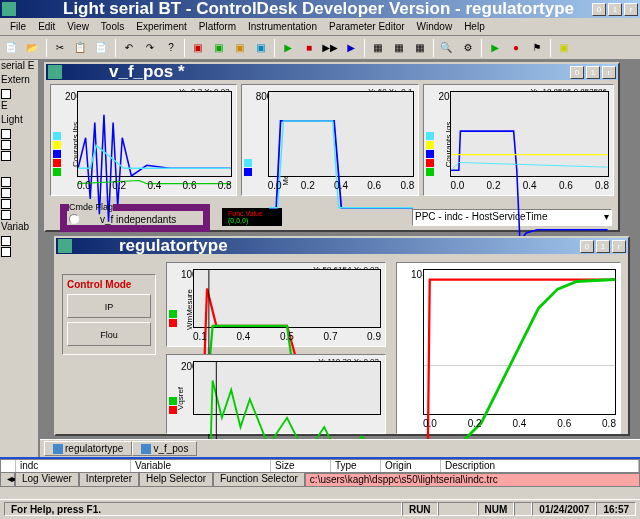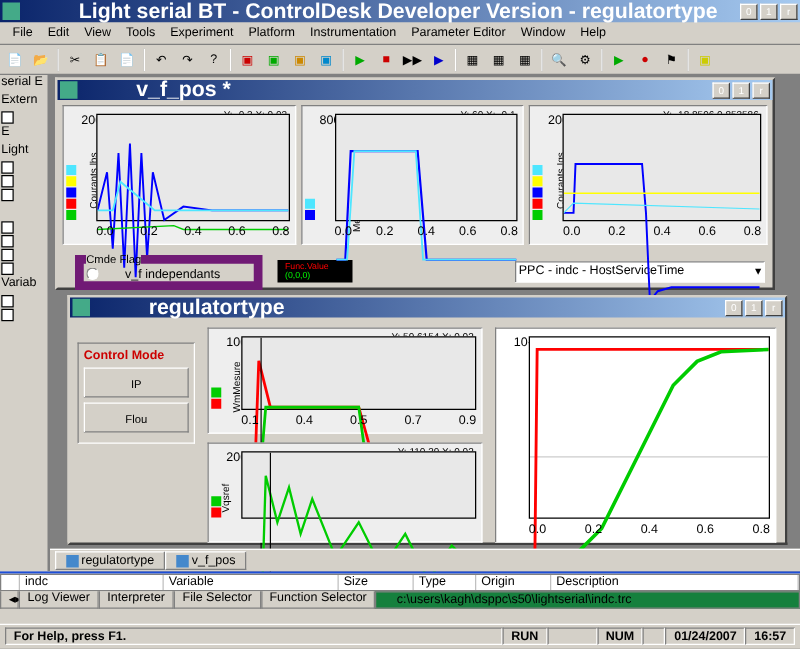--- a/index.html
+++ b/index.html
@@ -38,21 +38,21 @@
 .controlmode .hdr { color: #c00; font-weight: bold; font-size: 10px; margin-bottom: 4px; }
 .cbtn { border: 1px solid; border-color: #fff #808080 #808080 #fff; background: #d4d0c8; height: 24px; margin: 4px 0; text-align: center; line-height: 24px; font-size: 9px; }
 .tabstrip { height: 18px; background: #d4d0c8; display: flex; align-items: center; padding: 0 4px; border-top: 1px solid #fff; }
 .tab { border: 1px solid; border-color: #fff #808080 #808080 #fff; padding: 1px 8px; font-size: 9px; display: flex; align-items: center; gap: 2px; }
 .tab .ti { width: 10px; height: 10px; background: #48c; }
 .bottom { height: 42px; background: #d4d0c8; border-top: 2px solid #1d4ed8; font-size: 9px; }
 .bot-table { display: flex; height: 14px; border: 1px solid #808080; background: #fff; }
 .bot-table div { border-right: 1px solid #c0c0c0; padding: 0 4px; white-space: nowrap; overflow: hidden; }
 .bot-tabs { display: flex; height: 14px; }
 .bot-tabs div { border: 1px solid #808080; border-top: none; padding: 0 6px; background: #d4d0c8; }
-.bot-path { height: 14px; background: #15803d; border: 1px solid #808080; padding: 0 16px; }
+.bot-path { height: 14px; background: #fca5a5; border: 1px solid #808080; padding: 0 4px; }
 .statusbar { height: 18px; background: #d4d0c8; border-top: 1px solid #fff; display: flex; align-items: center; padding: 0 4px; font-size: 10px; }
 .statusbar .s { border: 1px solid; border-color: #808080 #fff #fff #808080; padding: 0 6px; height: 14px; line-height: 14px; font-weight: bold; }
 svg { position: absolute; inset: 0; }
 </style>
 </head>
 <body>
 
 <div class="titlebar">
   <div class="icon"></div>
   <div class="title">Light serial BT - ControlDesk Developer Version - regulatortype</div>
@@ -359,21 +359,21 @@
     <div style="width:60px">Size</div>
     <div style="width:50px">Type</div>
     <div style="width:60px">Origin</div>
     <div style="flex:1">Description</div>
   </div>
   <div style="display:flex">
     <div class="bot-tabs">
       <div style="width:15px">◂▸</div>
       <div>Log Viewer</div>
       <div>Interpreter</div>
-      <div>File Selector</div>
+      <div>Help Selector</div>
       <div>Function Selector</div>
     </div>
     <div class="bot-path" style="flex:1">c:\users\kagh\dsppc\s50\lightserial\indc.trc</div>
   </div>
 </div>
 
 <div class="statusbar">
   <div class="s" style="flex:1">For Help, press F1.</div>
   <div class="s">RUN</div>
   <div class="s" style="width:40px"></div>

